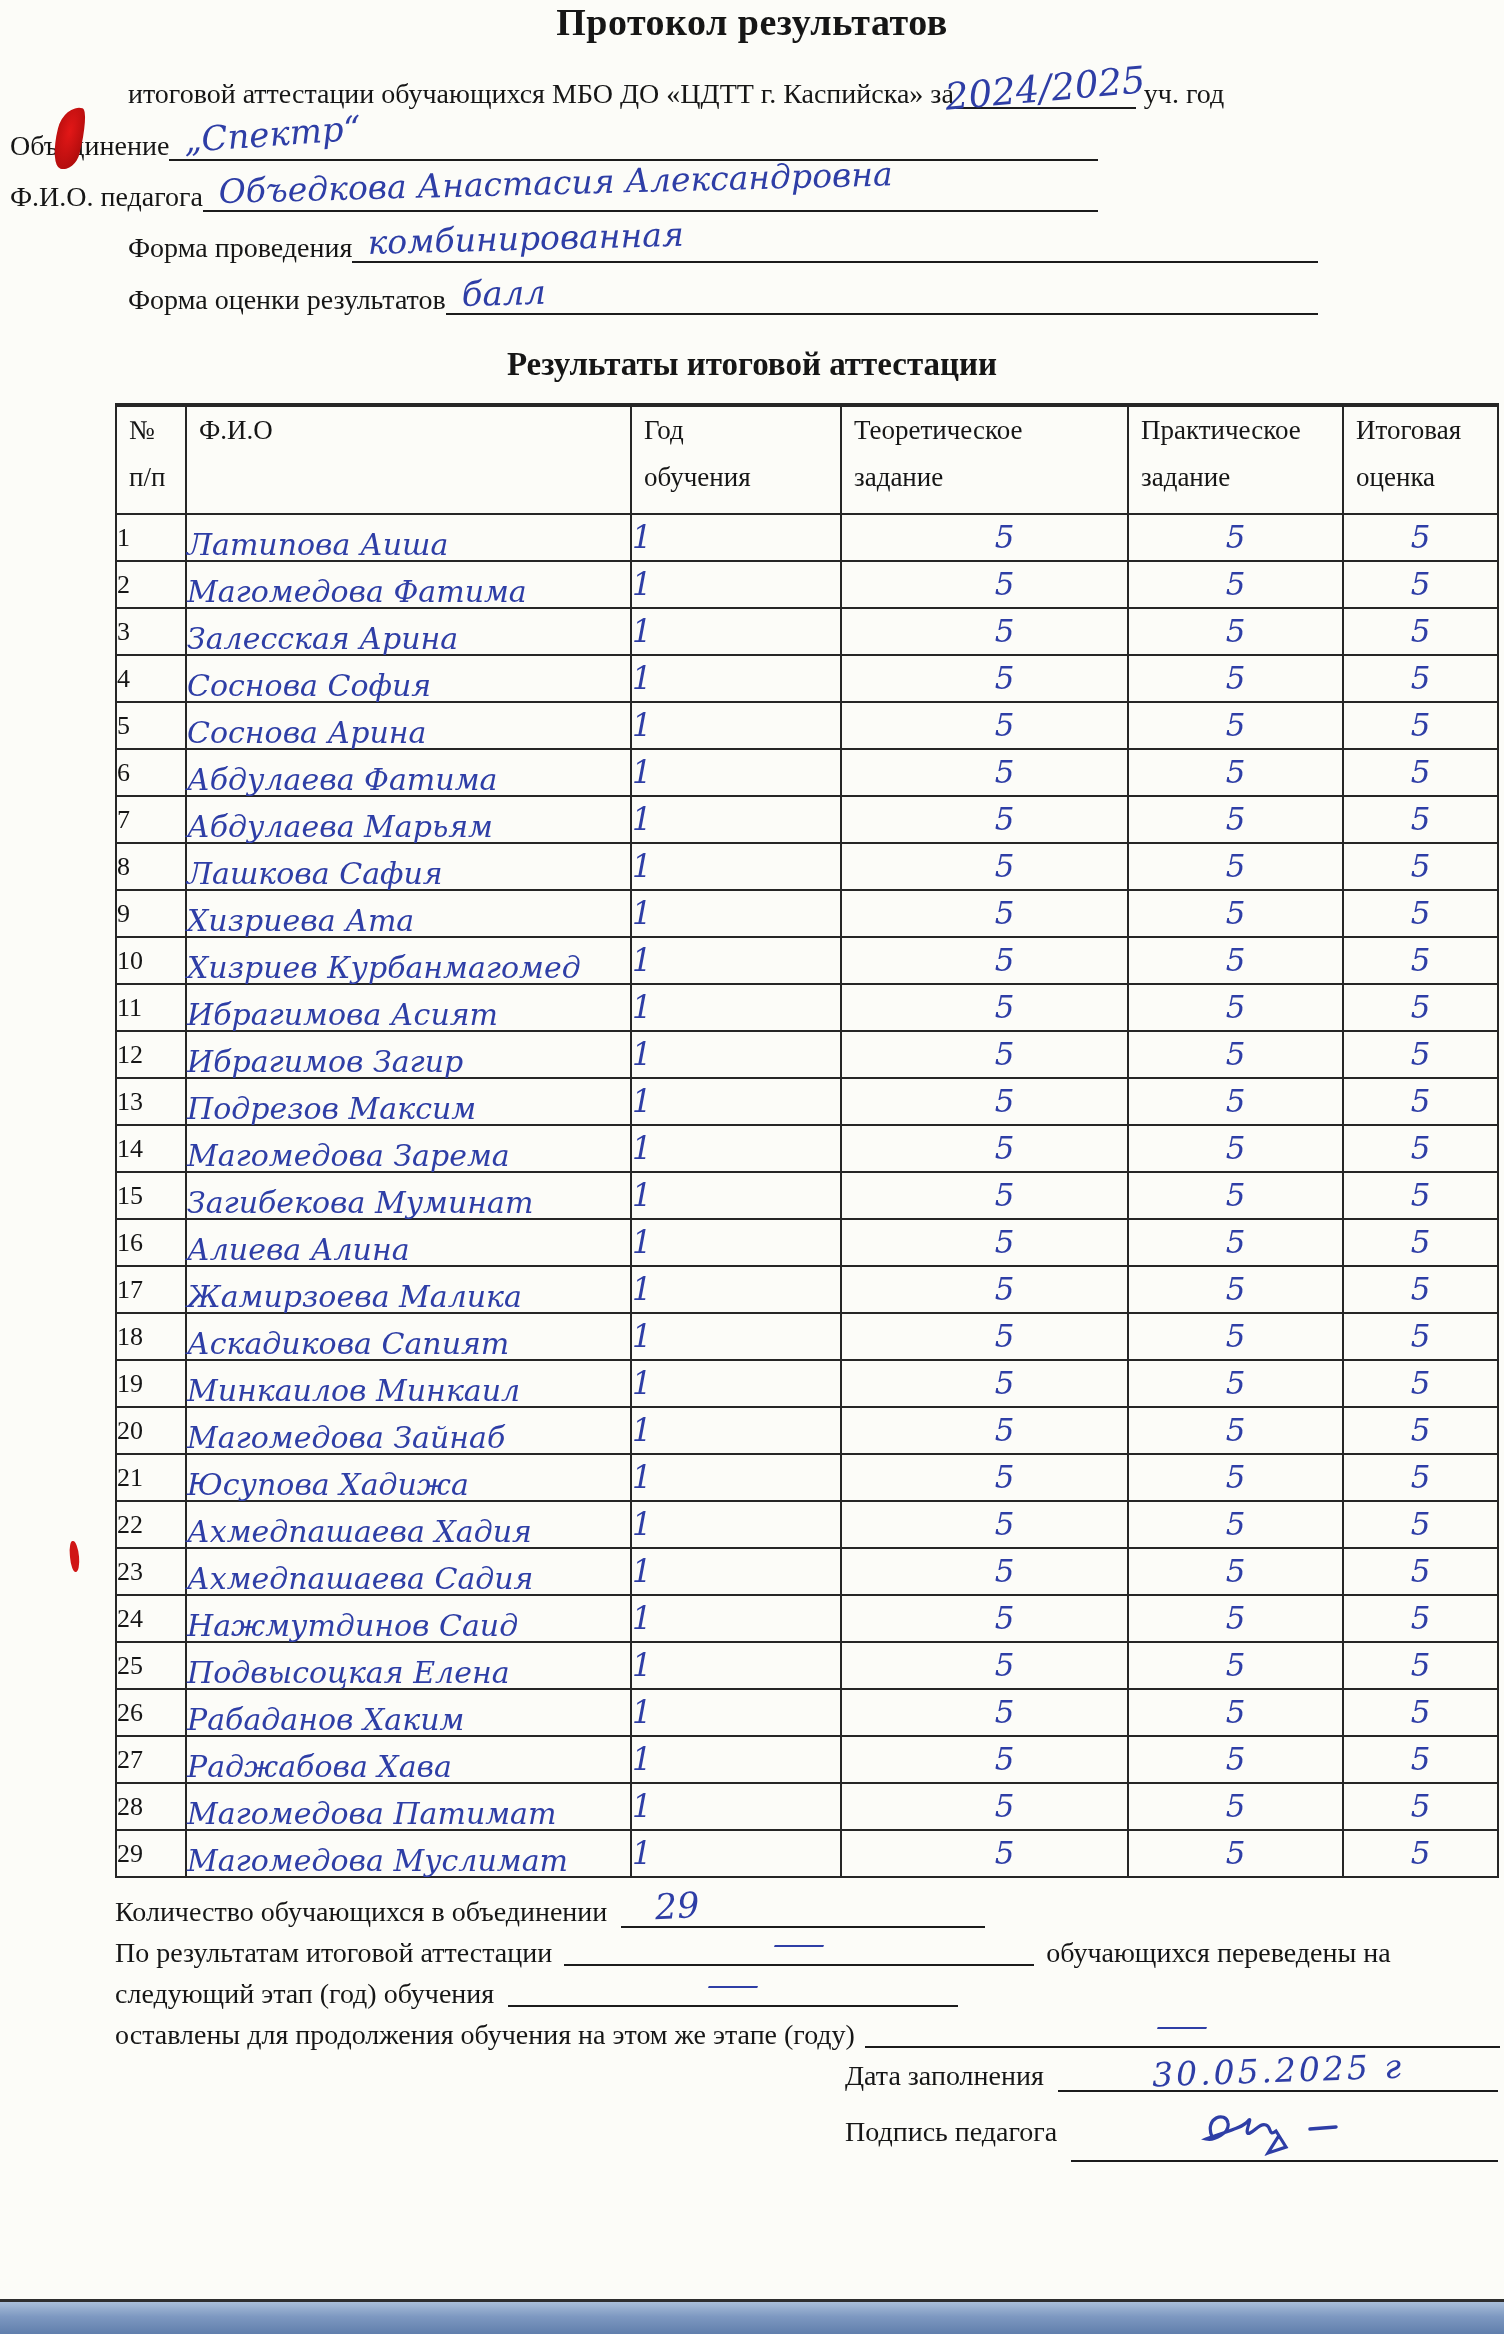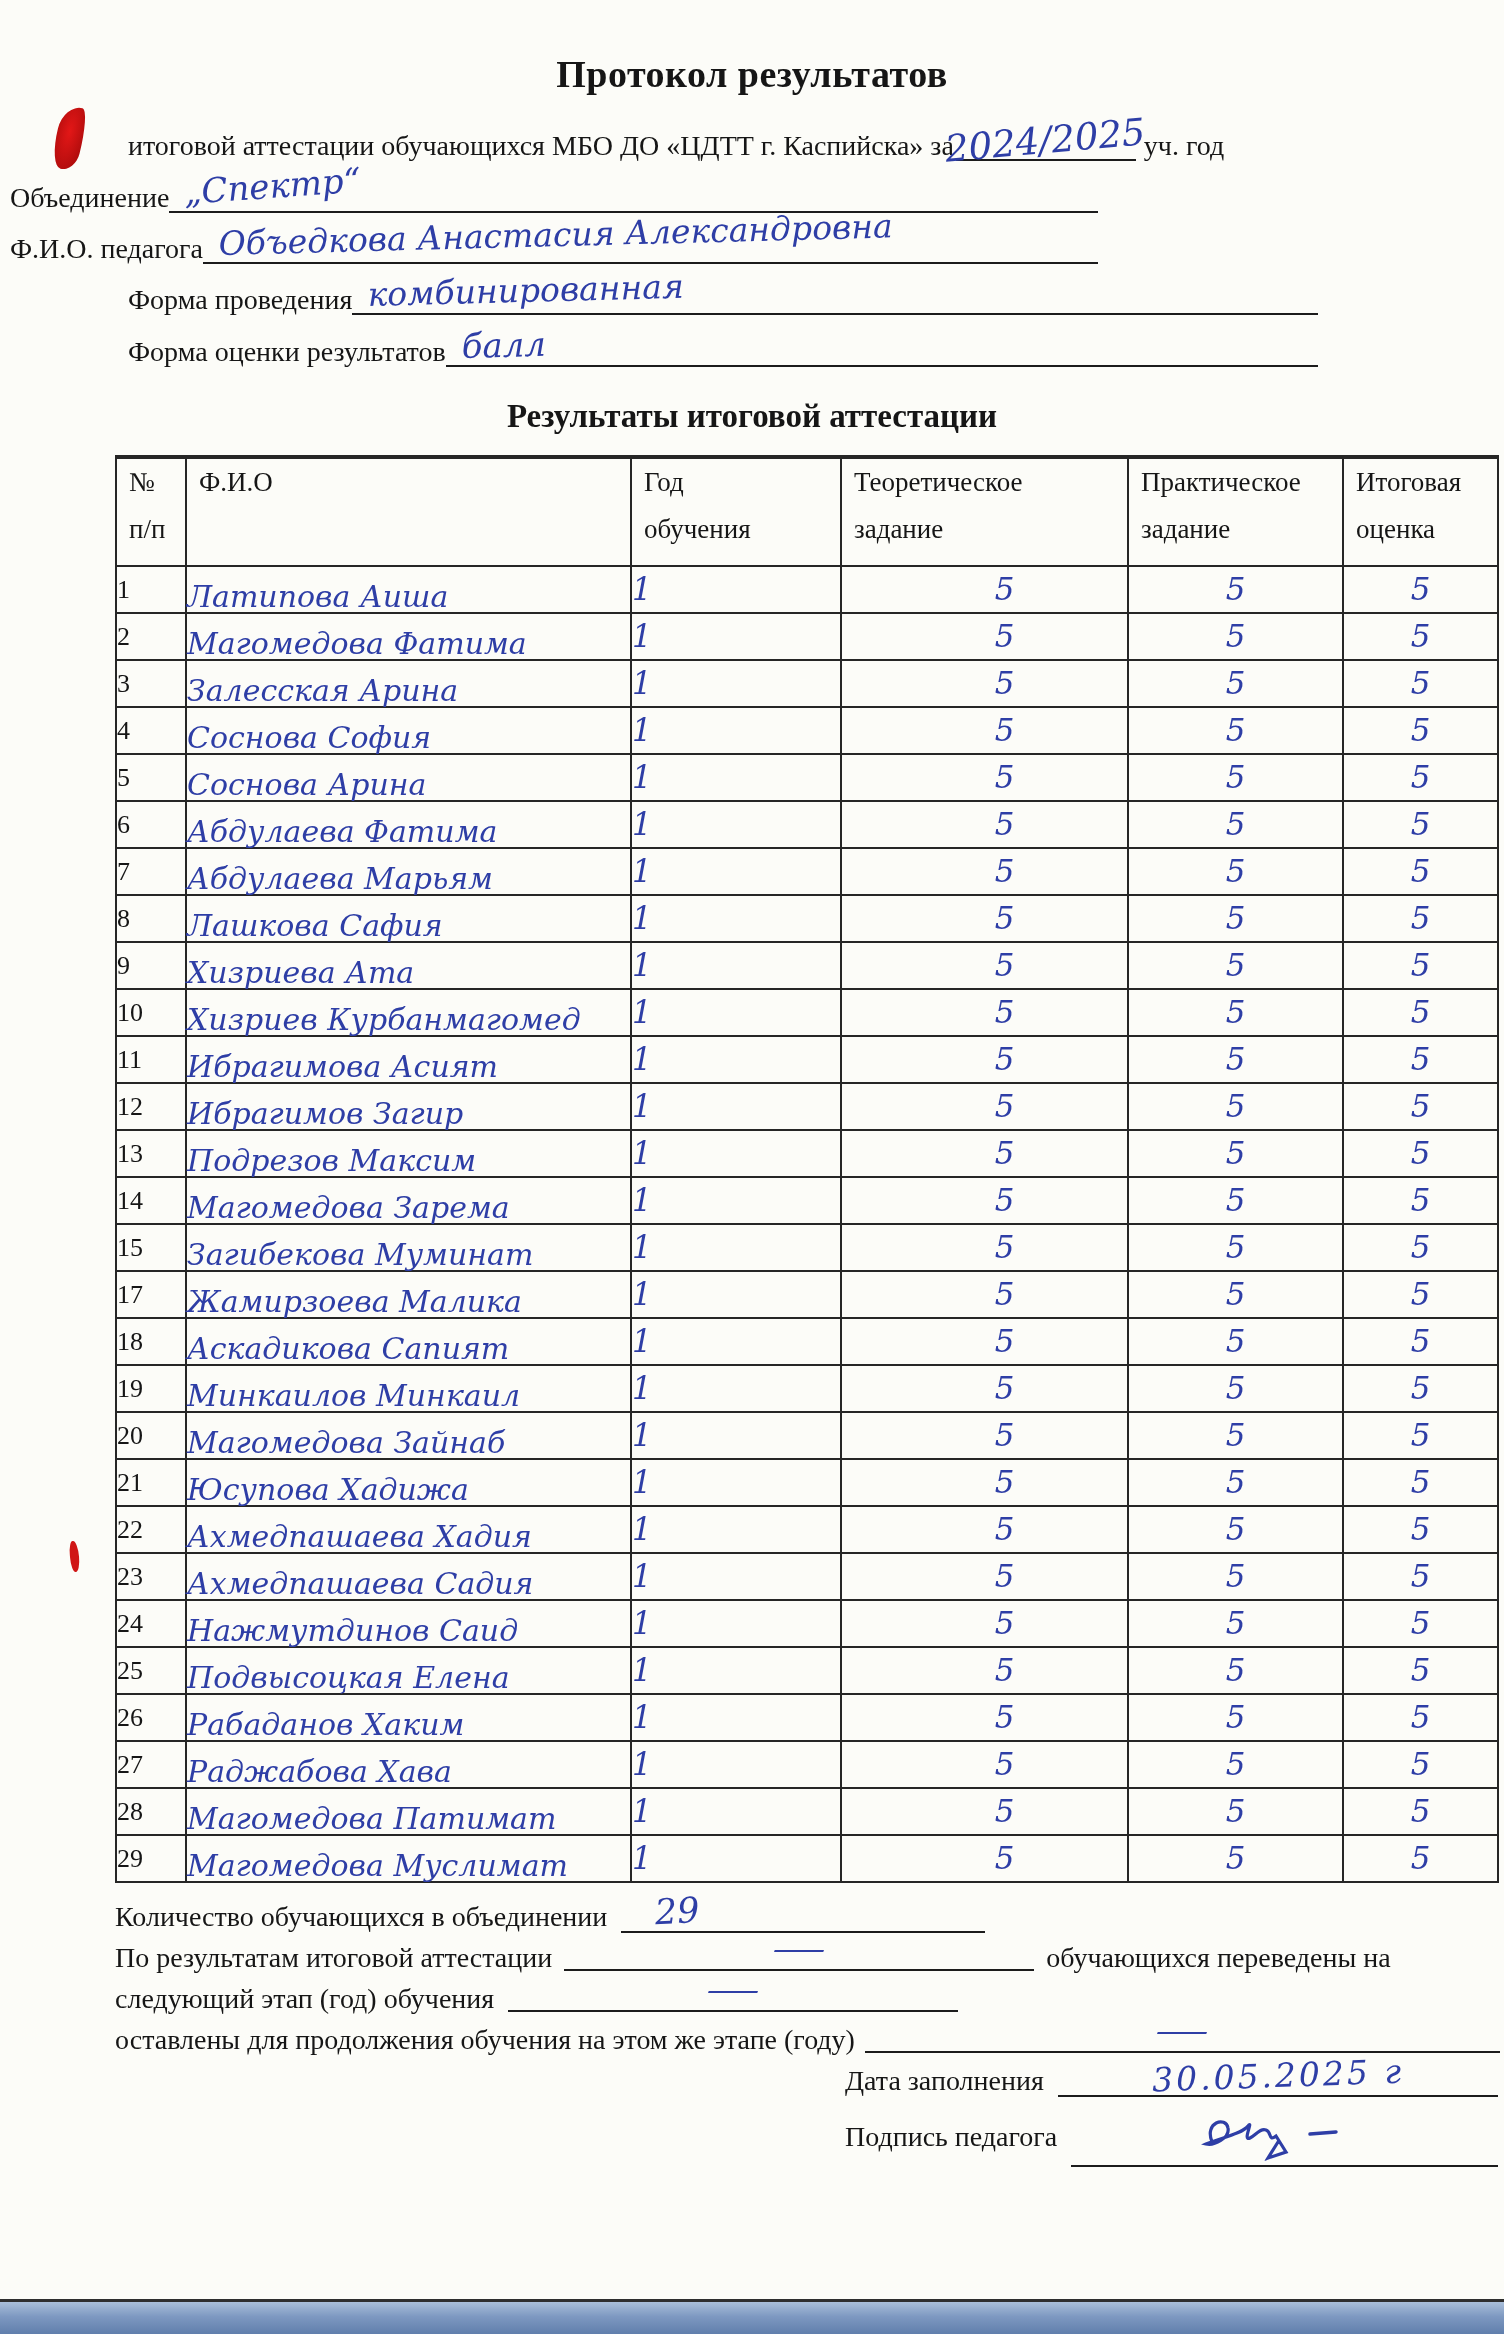--- a/index.html
+++ b/index.html
@@ -9,21 +9,21 @@
   
   .red-blob{position:absolute;left:56px;top:106px;width:27px;height:64px;
             background:radial-gradient(ellipse at 45% 40%,#e31717 0%,#b30d0d 75%);
             border-radius:70% 30% 55% 45% / 40% 70% 30% 60%;transform:rotate(14deg);}
   .red-tick{position:absolute;left:70px;top:1541px;width:9px;height:31px;background:#d01616;
             border-radius:45% 55% 50% 50%;transform:rotate(-5deg);}
   .scan-strip{position:absolute;left:0;right:0;bottom:0;height:32px;
               background:linear-gradient(180deg,#aabfda 0%,#7e99c1 45%,#607eac 100%);
               border-top:3px solid #2f2f2f;}
 
-  .title{margin:0;padding-top:52px;text-align:center;font-size:38px;font-weight:bold;letter-spacing:.5px;}
+  .title{margin:0;text-align:center;font-size:38px;font-weight:bold;letter-spacing:.5px;}
 
   .hw{font-family:"DejaVu Serif",serif;font-style:italic;color:#2e3ea6;}
   .uline{border-bottom:2px solid #1c1c1c;}
 
   .subtitle{margin:30px 0 0 128px;font-size:28px;display:flex;align-items:baseline;white-space:nowrap;}
   .year-line{width:180px;display:inline-flex;justify-content:center;margin:0 8px 0 2px;}
   .year-value{font-size:37px;line-height:.9;transform:rotate(-5deg) translateY(-2px);}
 
   .field-line{margin:18px 0 0 128px;font-size:28px;display:flex;align-items:baseline;}
   .field-line .label{white-space:nowrap;}
@@ -264,20 +264,28 @@
         </tr>
         <tr>
           <td class="cell-num">15</td>
           <td class="cell-name">Загибекова Муминат</td>
           <td class="cell-year">1</td>
           <td class="cell-score cell-theory">5</td>
           <td class="cell-score">5</td>
           <td class="cell-score">5</td>
         </tr>
         <tr>
+          <td class="cell-num">16</td>
+          <td class="cell-name">Алиева Алина</td>
+          <td class="cell-year">1</td>
+          <td class="cell-score cell-theory">5</td>
+          <td class="cell-score">5</td>
+          <td class="cell-score">5</td>
+        </tr>
+        <tr>
           <td class="cell-num">17</td>
           <td class="cell-name">Жамирзоева Малика</td>
           <td class="cell-year">1</td>
           <td class="cell-score cell-theory">5</td>
           <td class="cell-score">5</td>
           <td class="cell-score">5</td>
         </tr>
         <tr>
           <td class="cell-num">18</td>
           <td class="cell-name">Аскадикова Сапият</td>

